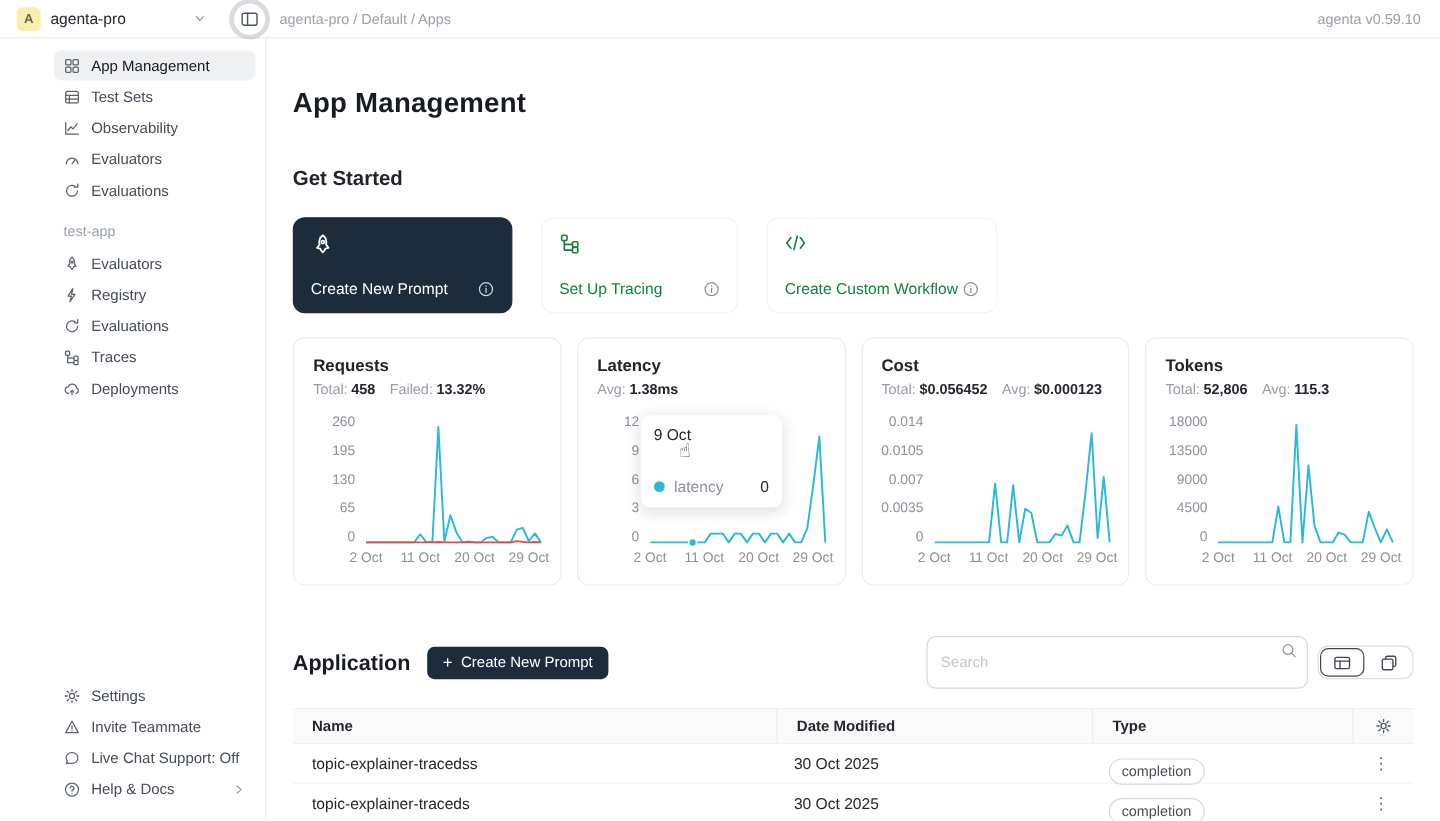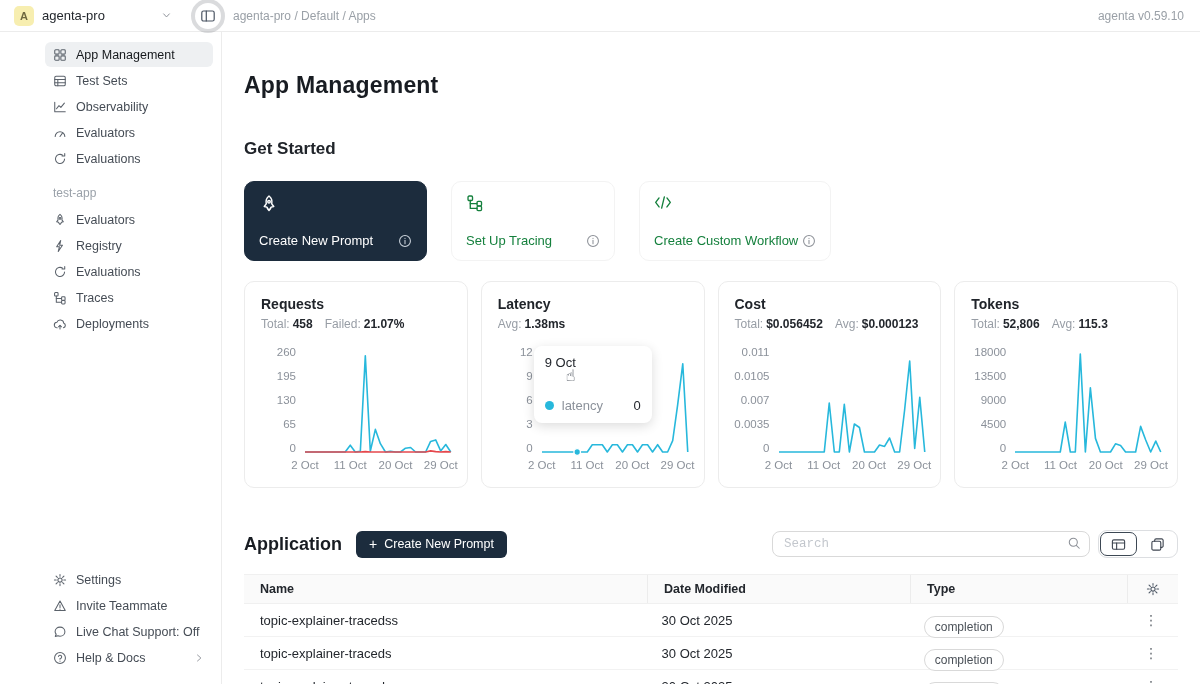--- a/index.html
+++ b/index.html
@@ -67,21 +67,21 @@
   .ct-dot { width:9px; height:9px; border-radius:50%; flex:none; }
   .ct-name { color:#8b919a; }
   .ct-val { margin-left:auto; color:#23272d; }
   .cursor-glyph { position:absolute; left:32px; top:20px; font-size:16px; color:#3f4651; font-family:"DejaVu Sans", sans-serif; }
 
   
   .app-header { display:flex; align-items:center; margin-top:42px; }
   .app-title { font-size:18px; font-weight:600; color:#181c22; }
   .create-btn { margin-left:14px; height:27px; padding:0 13px; background:#1c2c3d; color:#fff; border:none; border-radius:6px; font-size:12.5px; font-family:inherit; display:inline-flex; align-items:center; gap:7px; cursor:pointer; }
   .plus-glyph { font-size:14px; line-height:1; }
-  .search-box { position:relative; margin-left:auto; width:318px; height:26px;font-family:Liberation Mono, monospace; }
+  .search-box { position:relative; margin-left:auto; width:318px; height:44px; }
   .search-box input { width:100%; height:100%; border:1px solid #d9d9d9; border-radius:8px; padding:0 30px 0 11px; font-size:12.5px; font-family:inherit; color:#333; outline:none; background:#fff; }
   .search-box input::placeholder { color:#c3c7cd; }
   .search-ic { position:absolute; right:9px; top:5px; color:#8c9097; display:flex; }
   .view-toggle { display:flex; margin-left:8px; border:1px solid #dcdee1; border-radius:9px; background:#fff; }
   .vt-btn { width:39px; height:26px; display:flex; align-items:center; justify-content:center; color:#3f4651; background:transparent; border:none; cursor:pointer; border-radius:9px; }
   .vt-btn.active { outline:1.5px solid #3d4854; outline-offset:-2px; border-radius:8px; }
 
   
   .table { margin-top:16px; }
   .thead { display:flex; align-items:center; height:30px; background:#fafafa; border-top:1px solid #f0f0f0; border-bottom:1px solid #f0f0f0; font-size:12.5px; font-weight:600; color:#23272d; }
@@ -336,21 +336,21 @@
             </span>
         </div>
       </div>
     </div>
 
     <div class="metric-row" id="metric-cards">
         <div class="metric-card">
           <div class="mc-title">Requests</div>
           <div class="mc-stats">
             <span>Total:<b>458</b></span>
-            <span>Failed:<b>21.07%</b></span>
+            <span>Failed:<b>13.32%</b></span>
           </div>
           <div class="chart-wrap">
             <div class="ylabels">
               <span>260</span>
               <span>195</span>
               <span>130</span>
               <span>65</span>
               <span>0</span>
             </div>
             <div class="plot">
@@ -404,21 +404,21 @@
           </div>
         </div>
         <div class="metric-card">
           <div class="mc-title">Cost</div>
           <div class="mc-stats">
             <span>Total:<b>$0.056452</b></span>
             <span>Avg:<b>$0.000123</b></span>
           </div>
           <div class="chart-wrap">
             <div class="ylabels">
-              <span>0.011</span>
+              <span>0.014</span>
               <span>0.0105</span>
               <span>0.007</span>
               <span>0.0035</span>
               <span>0</span>
             </div>
             <div class="plot">
               <svg viewBox="0 0 152 108" preserveAspectRatio="none">
                 <polyline points="0.0,106.0 5.2,106.0 10.5,106.0 15.7,106.0 21.0,106.0 26.2,106.0 31.4,106.0 36.7,106.0 41.9,106.0 47.2,106.0 52.4,57.0 57.7,106.0 62.9,106.0 68.1,58.4 73.4,106.0 78.6,78.0 83.9,81.5 89.1,106.0 94.3,106.0 99.6,106.0 104.8,99.0 110.1,100.4 115.3,92.0 120.6,106.0 125.8,106.0 131.0,64.0 136.3,15.0 141.5,102.5 146.8,51.4 152.0,106.0" fill="none" stroke="#27b8dc" stroke-width="1.6" stroke-linejoin="round" vector-effect="non-scaling-stroke"></polyline>
               </svg>
             </div>

